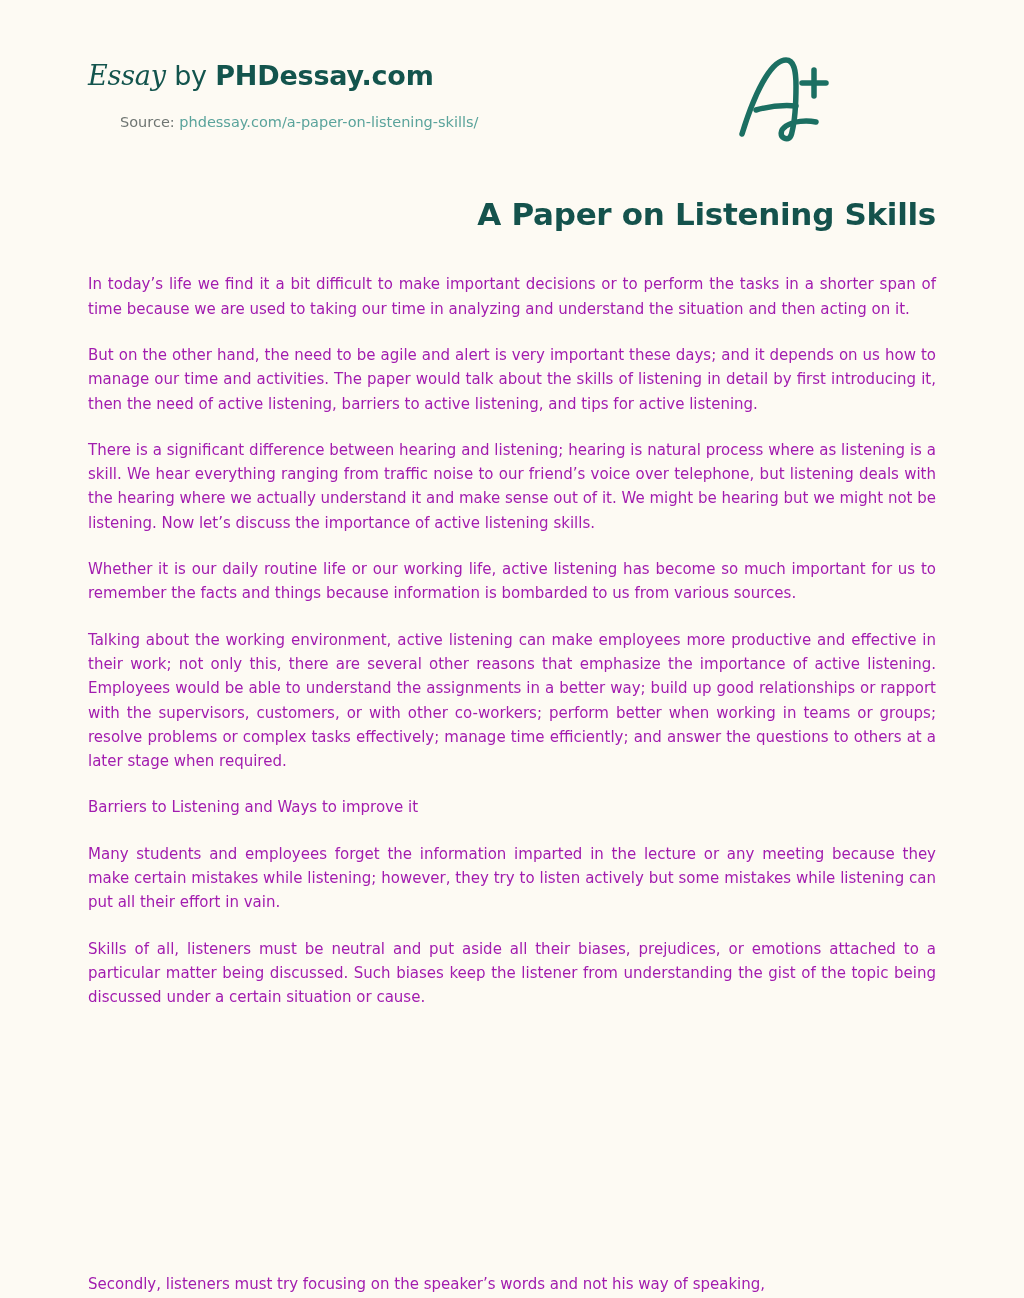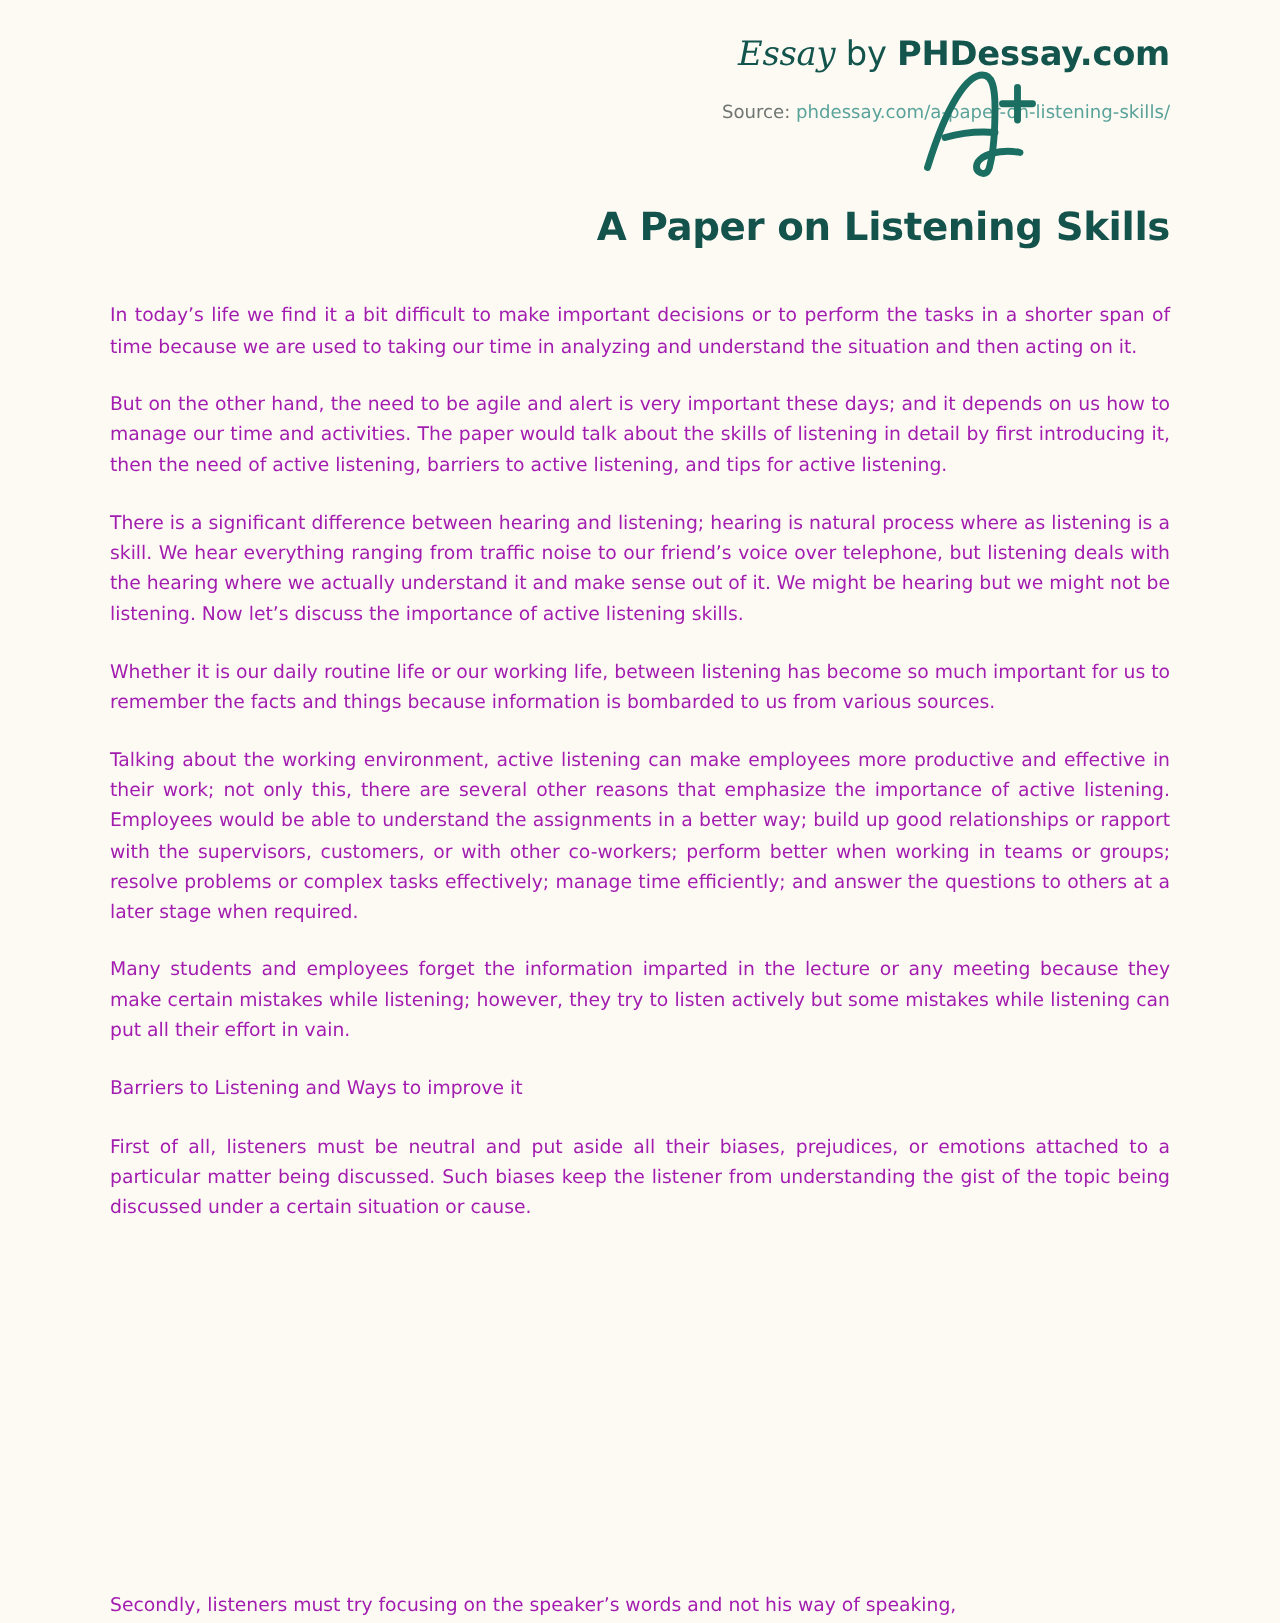--- a/index.html
+++ b/index.html
@@ -17,23 +17,22 @@
   }
   .page {
     width: 1024px;
     height: 1298px;
     position: relative;
     box-sizing: border-box;
     padding: 0 88px;
   }
   
   .masthead {
-    padding-top: 28px;
+    padding-top: 60px;
     position: relative;
-    text-align: right;
   }
   .brandline {
     font-size: 27px;
     line-height: 1.2;
     color: #13544d;
     letter-spacing: -0.2px;
   }
   .brandline .essay {
     font-family: "DejaVu Serif", serif;
     font-style: italic;
@@ -129,24 +128,24 @@
       </svg>
     </div>
   </div>
 
   <h1 class="doc-title">A Paper on Listening Skills</h1>
 
   <div class="body-copy">
     <p class="para">In today’s life we find it a bit difficult to make important decisions or to perform the tasks in a shorter span of time because we are used to taking our time in analyzing and understand the situation and then acting on it.</p>
     <p class="para">But on the other hand, the need to be agile and alert is very important these days; and it depends on us how to manage our time and activities. The paper would talk about the skills of listening in detail by first introducing it, then the need of active listening, barriers to active listening, and tips for active listening.</p>
     <p class="para">There is a significant difference between hearing and listening; hearing is natural process where as listening is a skill. We hear everything ranging from traffic noise to our friend’s voice over telephone, but listening deals with the hearing where we actually understand it and make sense out of it. We might be hearing but we might not be listening. Now let’s discuss the importance of active listening skills.</p>
-    <p class="para">Whether it is our daily routine life or our working life, between listening has become so much important for us to remember the facts and things because information is bombarded to us from various sources.</p>
+    <p class="para">Whether it is our daily routine life or our working life, active listening has become so much important for us to remember the facts and things because information is bombarded to us from various sources.</p>
     <p class="para">Talking about the working environment, active listening can make employees more productive and effective in their work; not only this, there are several other reasons that emphasize the importance of active listening. Employees would be able to understand the assignments in a better way; build up good relationships or rapport with the supervisors, customers, or with other co-workers; perform better when working in teams or groups; resolve problems or complex tasks effectively; manage time efficiently; and answer the questions to others at a later stage when required.</p>
+    <p class="para plain">Barriers to Listening and Ways to improve it</p>
     <p class="para">Many students and employees forget the information imparted in the lecture or any meeting because they make certain mistakes while listening; however, they try to listen actively but some mistakes while listening can put all their effort in vain.</p>
-    <p class="para plain">Barriers to Listening and Ways to improve it</p>
-    <p class="para">First of all, listeners must be neutral and put aside all their biases, prejudices, or emotions attached to a particular matter being discussed. Such biases keep the listener from understanding the gist of the topic being discussed under a certain situation or cause.</p>
+    <p class="para">Skills of all, listeners must be neutral and put aside all their biases, prejudices, or emotions attached to a particular matter being discussed. Such biases keep the listener from understanding the gist of the topic being discussed under a certain situation or cause.</p>
   </div>
 
   <div class="cut">
     <p class="para">Secondly, listeners must try focusing on the speaker’s words and not his way of speaking,</p>
   </div>
 
 </div>
 
 </body></html>

